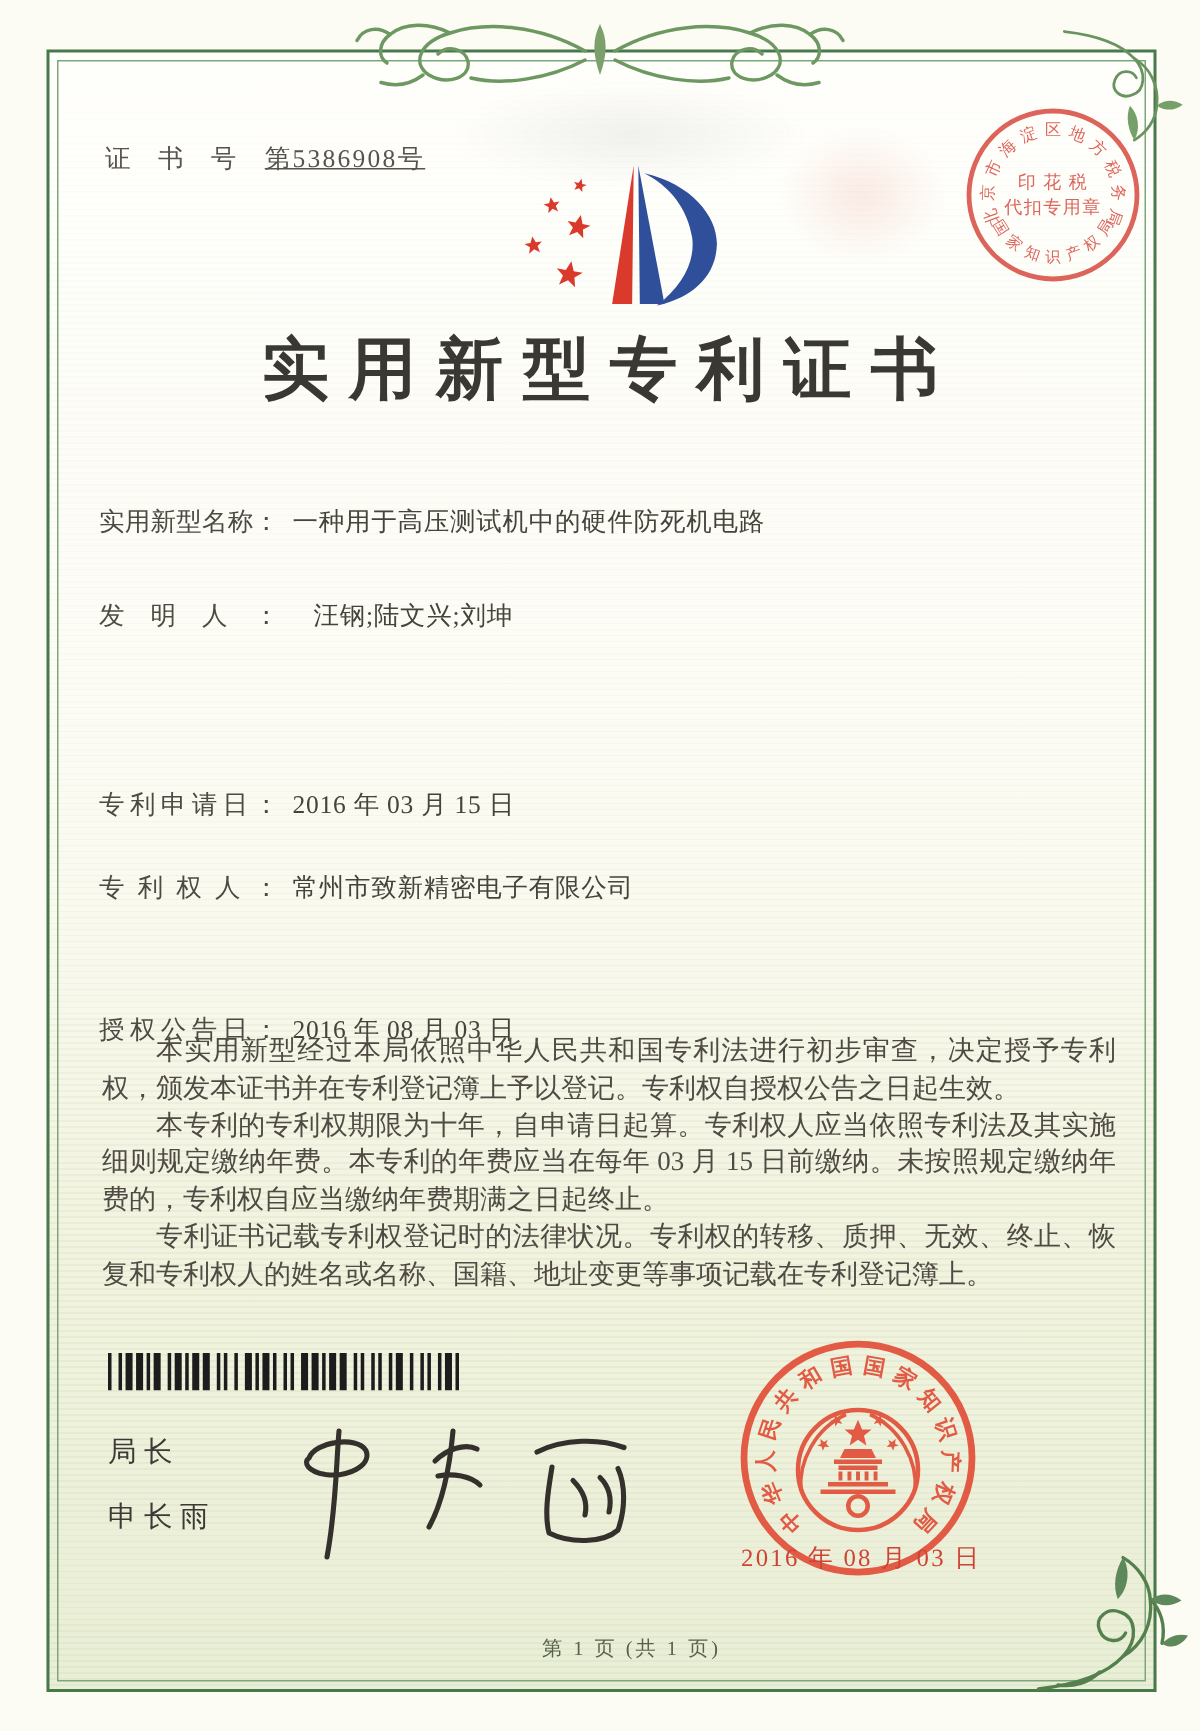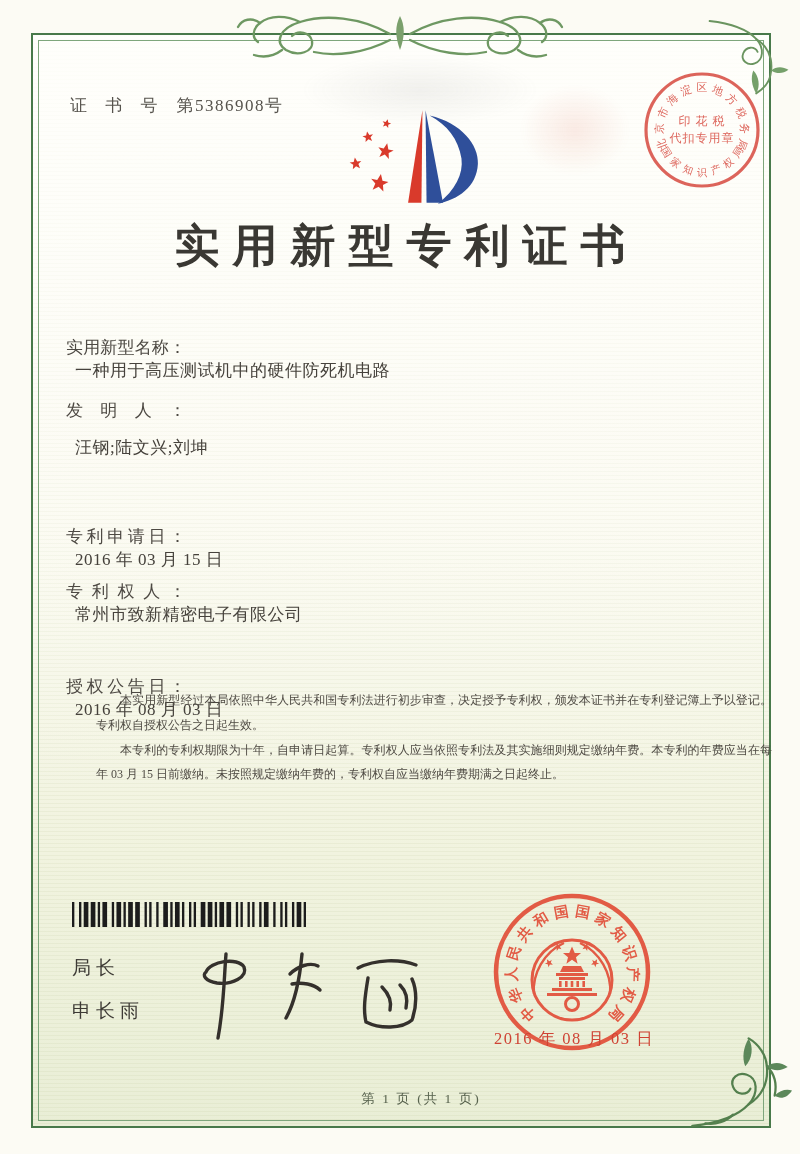--- a/index.html
+++ b/index.html
@@ -14,29 +14,29 @@
   .paper-fade{position:absolute;inset:0;
       background:linear-gradient(180deg, rgba(255,255,252,0.85) 0%, rgba(255,255,252,0.45) 35%, rgba(255,255,252,0) 70%);}
   
   .border-outer{position:absolute;left:31px;top:33px;right:29px;bottom:26px;
       border:2.5px solid #48794a;}
   .border-inner{position:absolute;left:38px;top:40px;right:36px;bottom:33px;
       border:1px solid #7ea67c;}
   .abs{position:absolute;}
   .certno{left:70px;top:94px;font-size:17px;color:#56534d;}
   .certno .lbl{letter-spacing:7px;}
-  .certno .num{margin-left:12px;letter-spacing:1.5px;}
+  .certno .num{margin-left:12px;letter-spacing:1.5px;text-decoration:underline;}
   .title{left:0;right:0;top:216px;text-align:center;font-size:45px;font-weight:600;
          color:#3a3833;letter-spacing:13px;text-indent:13px;}
-  .field-row{left:66px;display:flex;align-items:flex-start;white-space:nowrap;flex-direction:column;}
+  .field-row{left:66px;display:flex;align-items:flex-start;white-space:nowrap;}
   .f-label{display:inline-block;width:120px;text-align:justify;text-align-last:justify;
            font-size:17px;color:#4d4943;}
   .f-value{margin-left:9px;font-size:17px;color:#46423c;letter-spacing:.5px;}
-  .paras{left:68px;top:688px;width:676px;font-size:12px;line-height:24.8px;
-         color:#4f4b44;text-align:justify;margin-left:28px;}
+  .paras{left:68px;top:688px;width:676px;font-size:18px;line-height:24.8px;
+         color:#4f4b44;text-align:justify;}
   .paras p{margin:0;text-indent:2em;}
   .signer{left:72px;font-size:19px;color:#3d3a35;letter-spacing:5px;}
   .seal-date{left:494px;top:1028px;font-size:16.5px;color:#cf4334;letter-spacing:1.5px;}
   .footer{left:0;right:0;top:1090px;text-align:center;font-size:13.5px;color:#57624d;letter-spacing:2px;padding-left:42px;}
   .ghost{pointer-events:none;}
   svg text{font-family:"Liberation Serif","DejaVu Serif",serif;}
 </style>
 </head>
 <body>
 
@@ -167,20 +167,21 @@
     <span class="f-value">常州市致新精密电子有限公司</span>
   </div>
   <div class="abs field-row" style="top:651px;margin-top:24px;">
     <span class="f-label">授权公告日：</span>
     <span class="f-value">2016 年 08 月 03 日</span>
   </div>
 
   <div class="abs paras">
     <p>本实用新型经过本局依照中华人民共和国专利法进行初步审查，决定授予专利权，颁发本证书并在专利登记簿上予以登记。专利权自授权公告之日起生效。</p>
     <p>本专利的专利权期限为十年，自申请日起算。专利权人应当依照专利法及其实施细则规定缴纳年费。本专利的年费应当在每年 03 月 15 日前缴纳。未按照规定缴纳年费的，专利权自应当缴纳年费期满之日起终止。</p>
+    <p>专利证书记载专利权登记时的法律状况。专利权的转移、质押、无效、终止、恢复和专利权人的姓名或名称、国籍、地址变更等事项记载在专利登记簿上。</p>
   </div>
 
   <svg class="abs" style="left:72px;top:902px;" width="234" height="25" viewBox="0 0 234 25">
       <g transform="scale(1.1142857142857157,1)">
         <rect x="0" y="0" width="2.1" height="25" fill="#1c1c1c"></rect>
         <rect x="6.300000000000001" y="0" width="2.1" height="25" fill="#1c1c1c"></rect>
         <rect x="10.5" y="0" width="4.2" height="25" fill="#1c1c1c"></rect>
         <rect x="16.8" y="0" width="4.2" height="25" fill="#1c1c1c"></rect>
         <rect x="23.1" y="0" width="2.1" height="25" fill="#1c1c1c"></rect>
         <rect x="27.300000000000004" y="0" width="4.2" height="25" fill="#1c1c1c"></rect>

